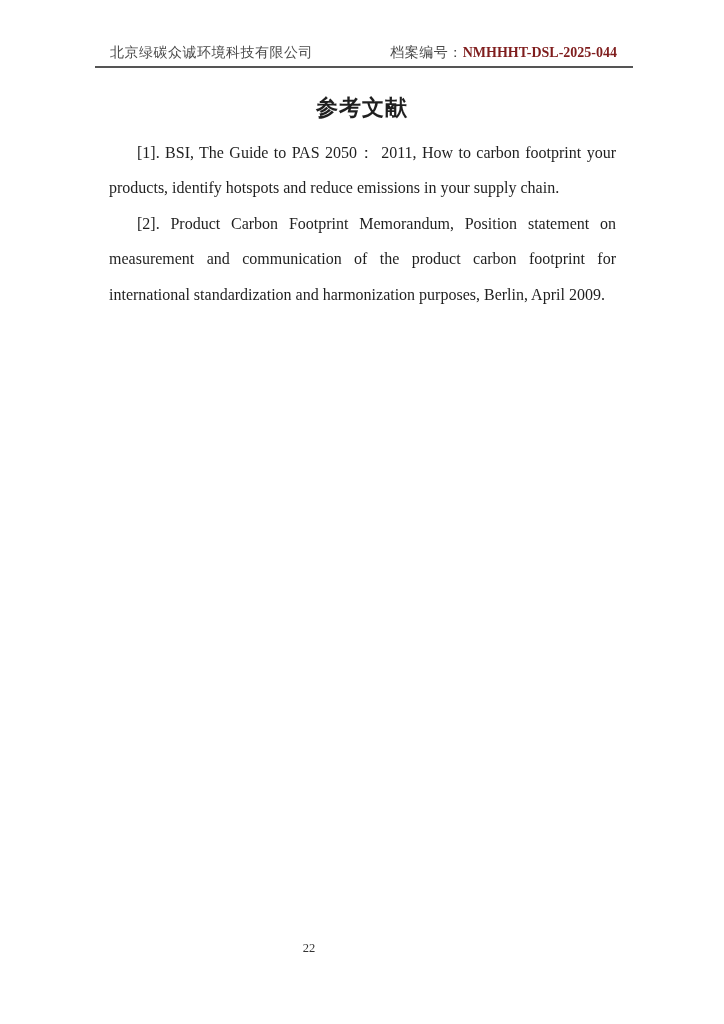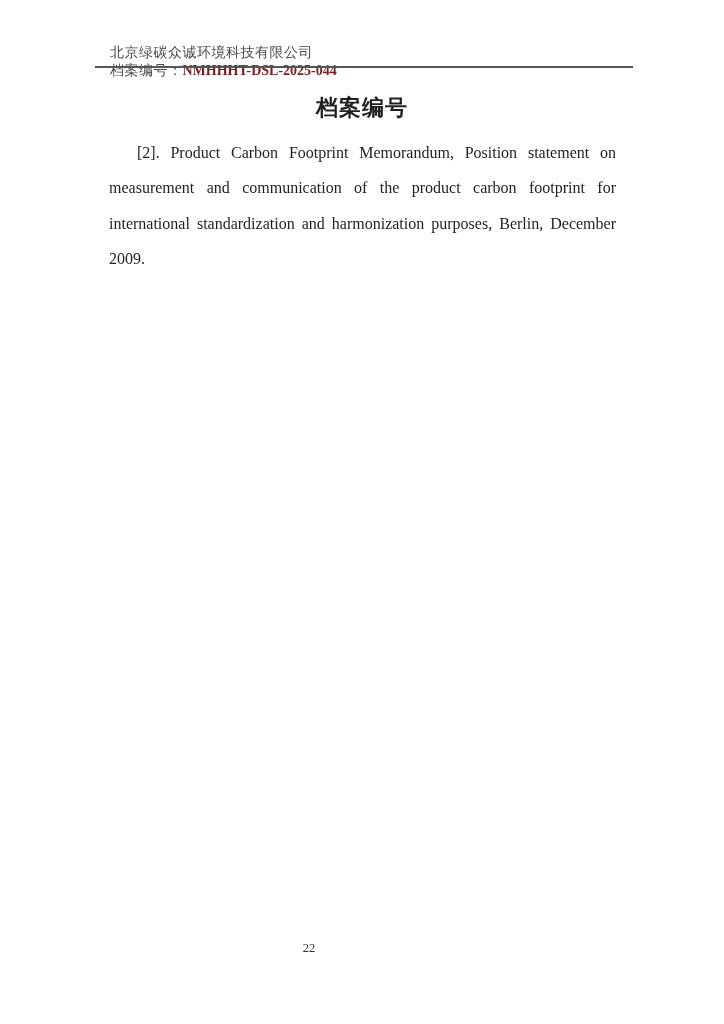--- a/index.html
+++ b/index.html
@@ -22,21 +22,20 @@
     top: 44px;
     left: 110px;
     width: 507px;
     display: flex;
     justify-content: space-between;
     align-items: baseline;
     font-size: 14px;
     line-height: 18px;
     color: #4a4a4a;
     letter-spacing: 0.5px;
-    flex-direction: column;
   }
   .header-right {
     white-space: nowrap;
   }
   .doc-number {
     color: #7f1d1d;
     font-weight: bold;
     letter-spacing: 0;
   }
   .header-rule {
@@ -93,21 +92,22 @@
 
   <div class="header-row">
     <span class="header-left">北京绿碳众诚环境科技有限公司</span>
     <span class="header-right">
       <span>档案编号：</span><span class="doc-number">NMHHHT-DSL-2025-044</span>
     </span>
   </div>
 
   <div class="header-rule"></div>
 
-  <h1 class="doc-title">档案编号</h1>
+  <h1 class="doc-title">参考文献</h1>
 
   <div class="references">
-    <p>[2]. Product Carbon Footprint Memorandum, Position statement on measurement and communication of the product carbon footprint for international standardization and harmonization purposes, Berlin, December 2009.</p>
+    <p>[1]. BSI, The Guide to PAS 2050： 2011, How to carbon footprint your products, identify hotspots and reduce emissions in your supply chain.</p>
+    <p>[2]. Product Carbon Footprint Memorandum, Position statement on measurement and communication of the product carbon footprint for international standardization and harmonization purposes, Berlin, April 2009.</p>
   </div>
 
   <div class="page-number">22</div>
 
 </div>
 
 </body></html>

